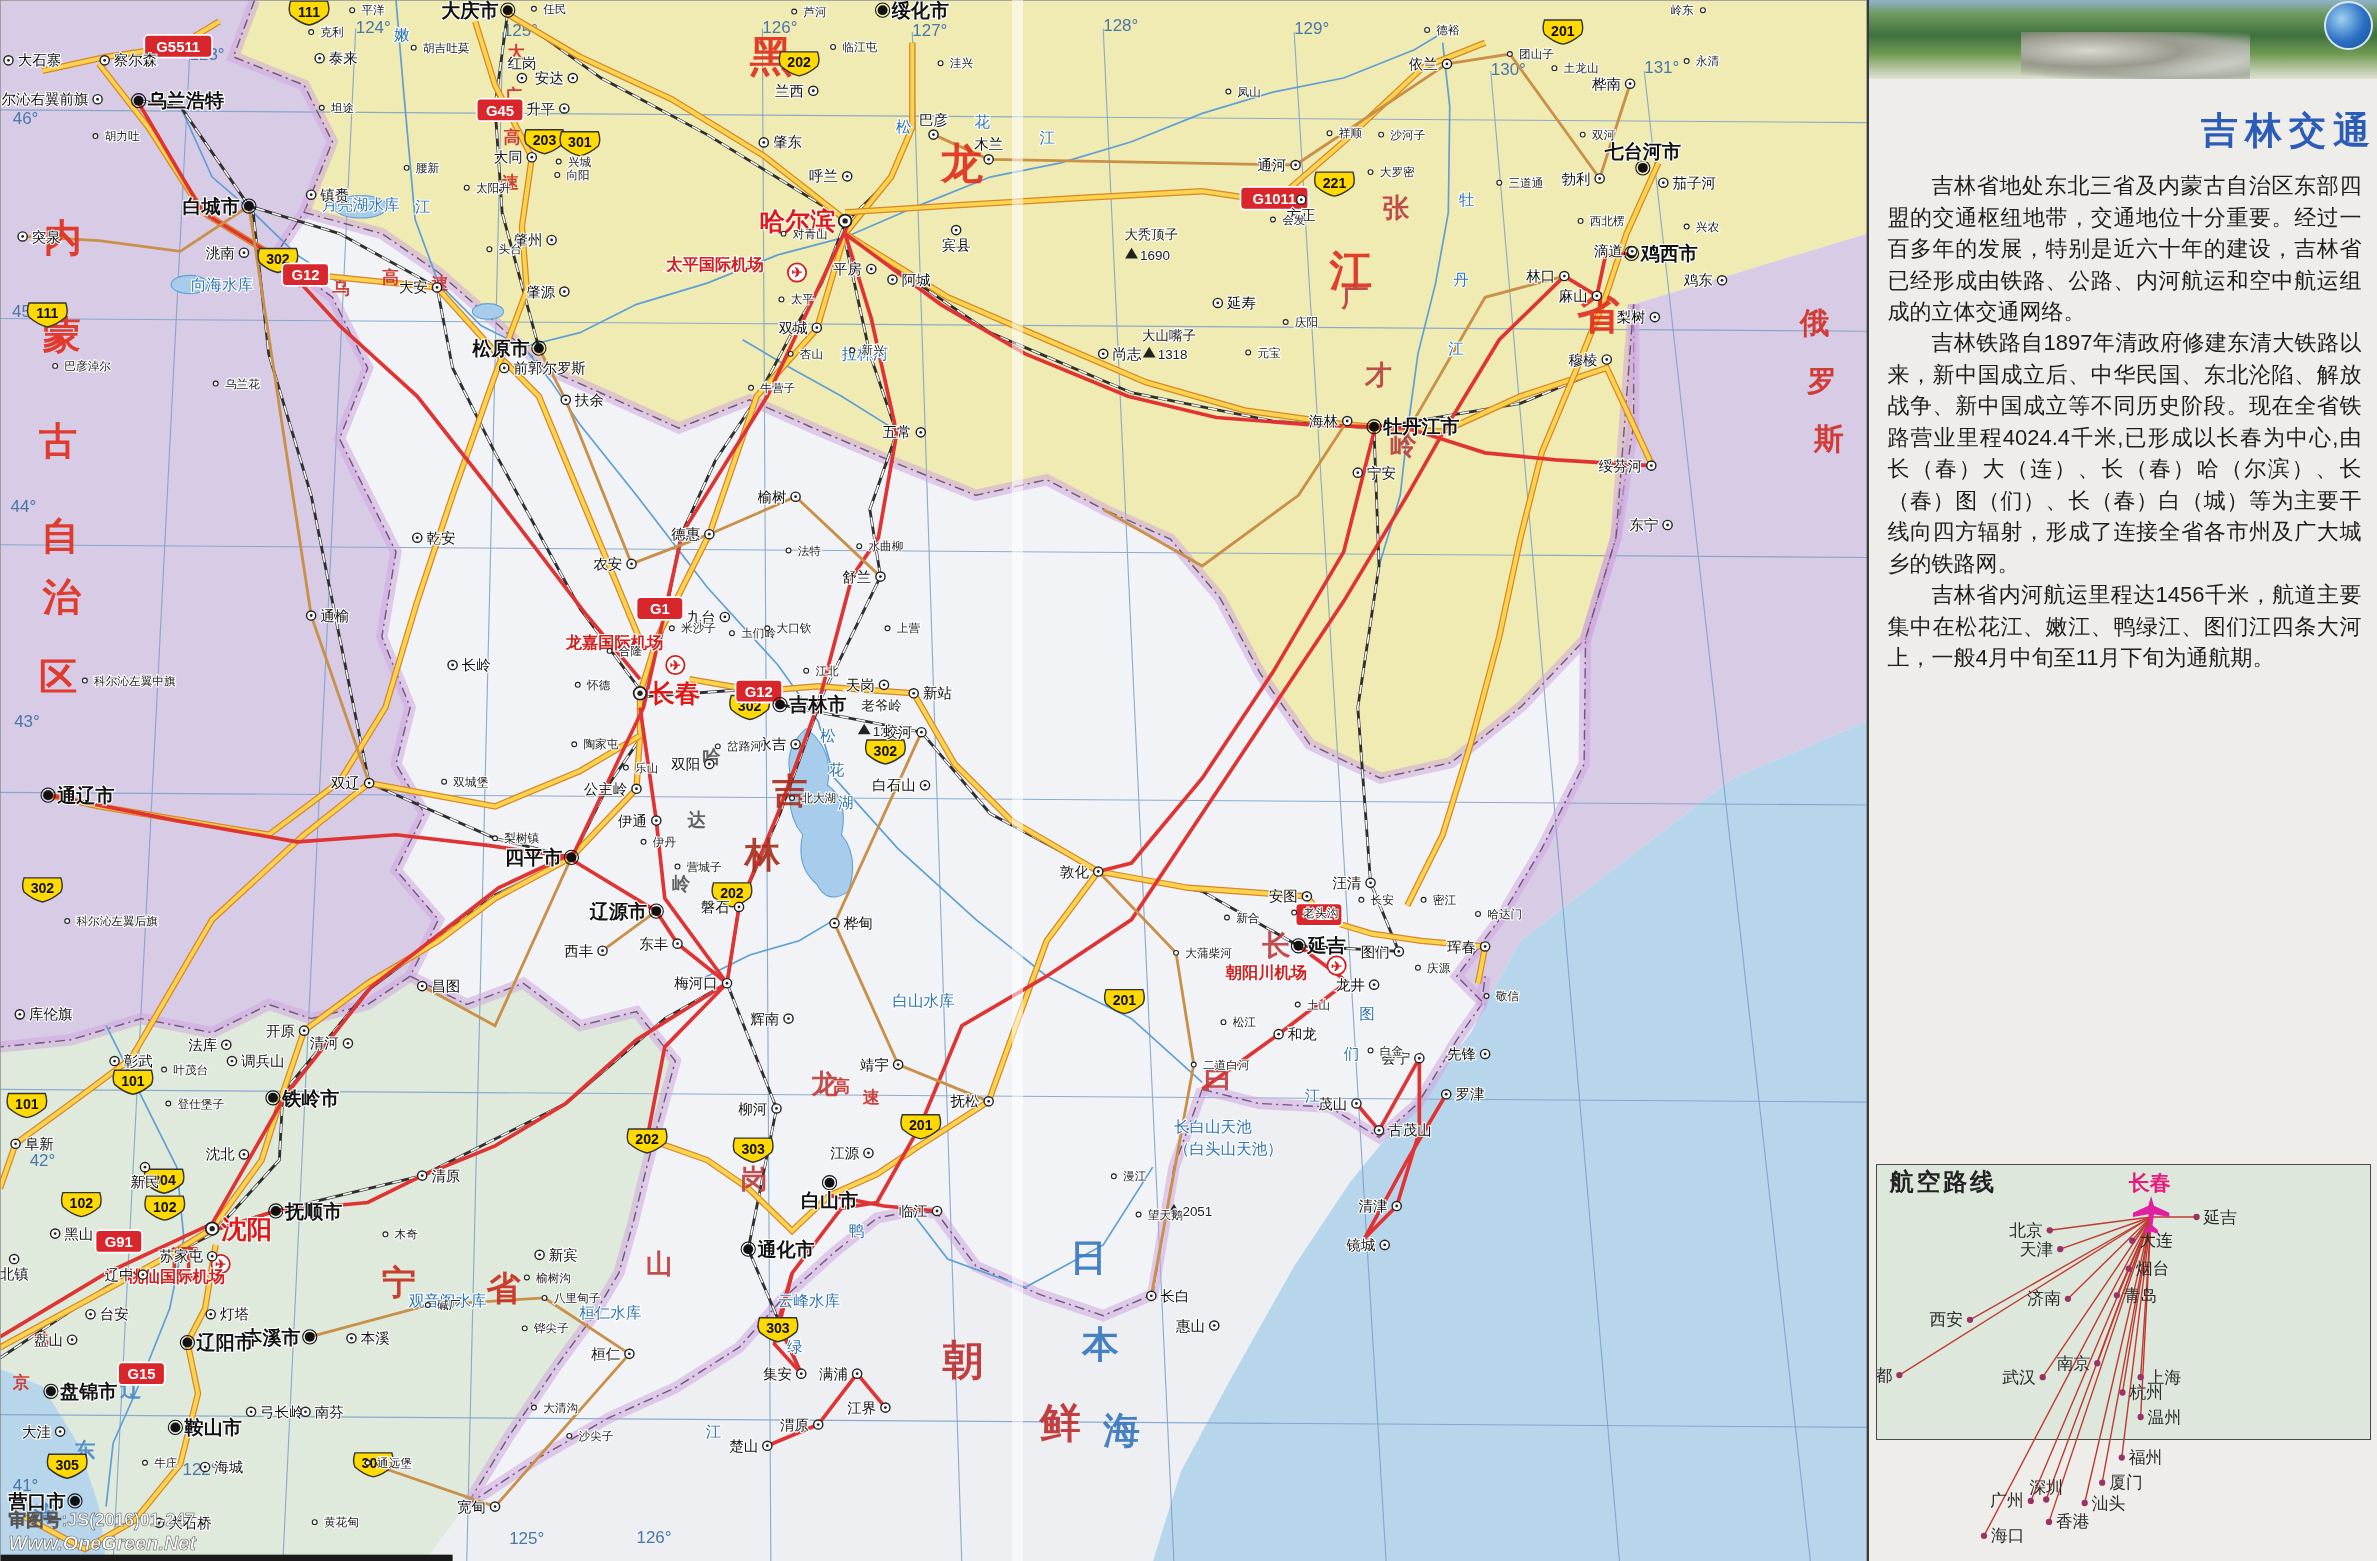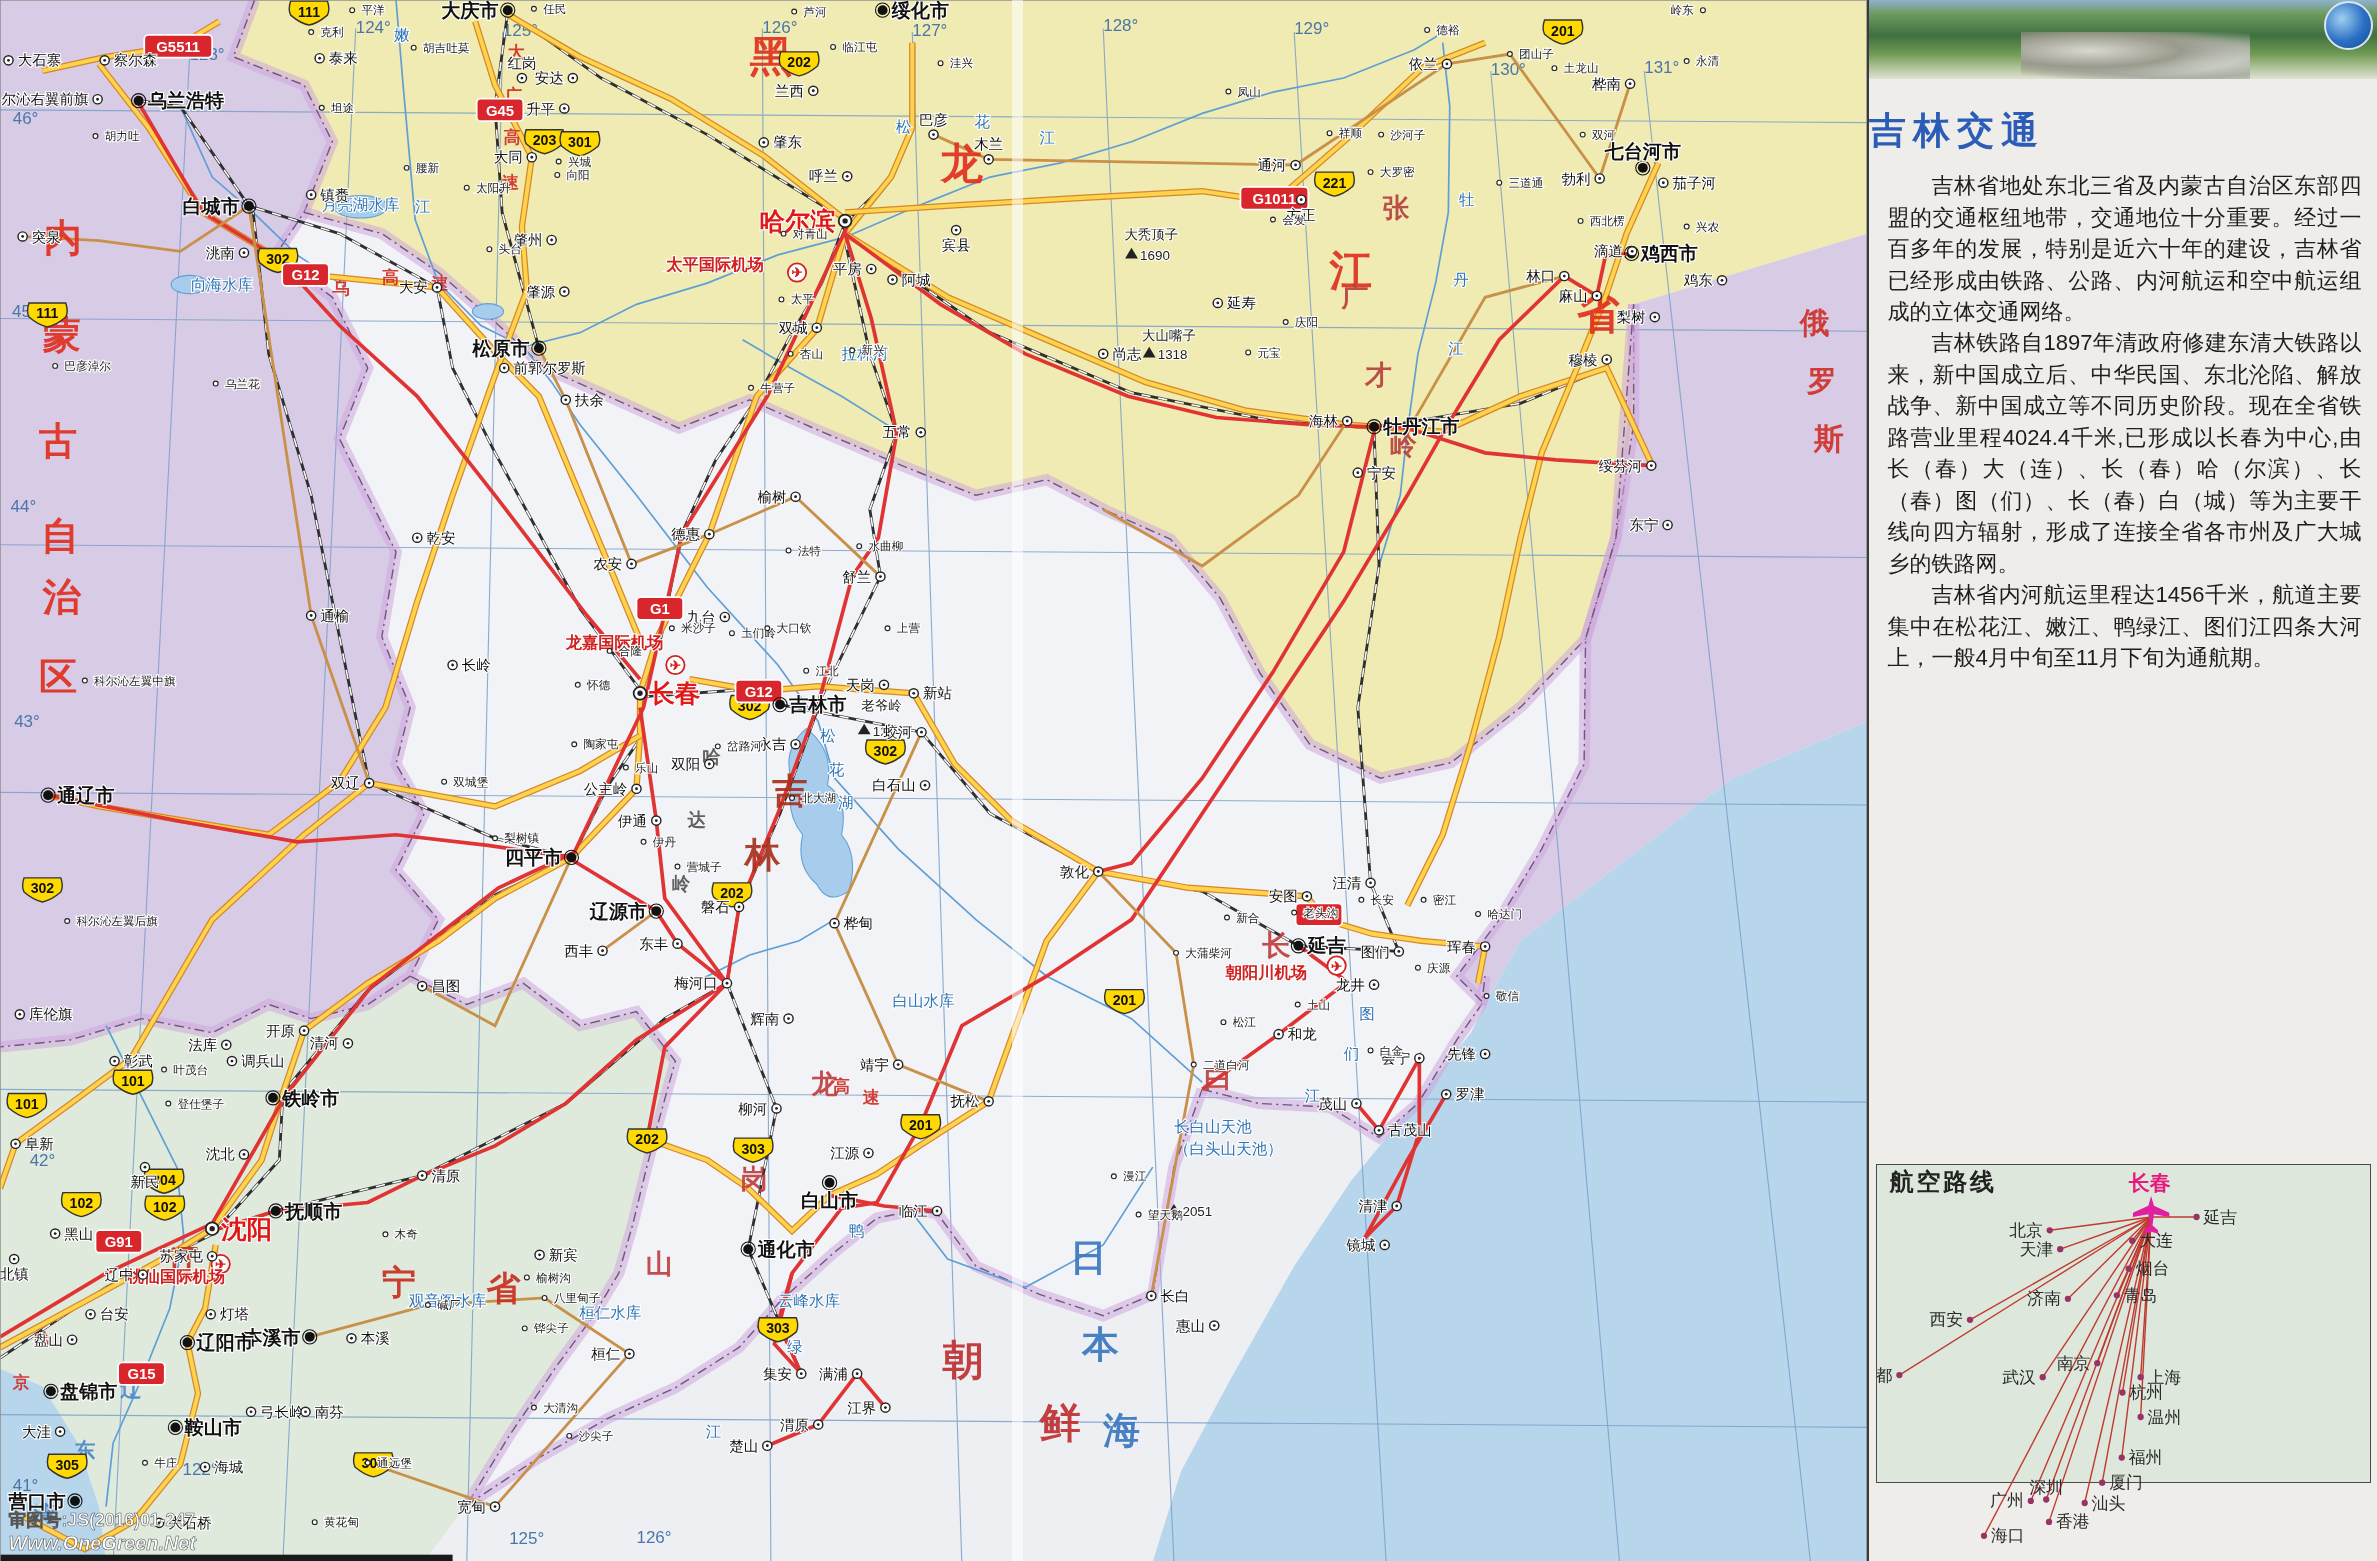--- a/index.html
+++ b/index.html
@@ -9,24 +9,24 @@
   #fold{position:absolute;left:1012px;top:0;width:11.3px;height:1562px;background:rgba(255,255,255,.55);pointer-events:none;}
   #sidebar{position:absolute;left:1867px;top:0;width:510px;height:1562px;background:#efedea;border-left:2.1px solid #3a3a3a;box-sizing:border-box;}
   #photo{position:relative;width:100%;height:79px;background:
     linear-gradient(180deg,#8fb2cc 0%,#6d9a5e 18%,#40703f 45%,#6f9a53 68%,#b9c8a4 88%,#dfe2d2 100%);overflow:hidden;}
   #photo .rocks{position:absolute;left:30%;top:40%;width:45%;height:60%;background:
     radial-gradient(ellipse at 30% 40%,#d8d8cf 0%,#9a9a8d 40%,transparent 70%),
     radial-gradient(ellipse at 70% 60%,#e6e8e2 0%,#aab0a4 45%,transparent 75%);}
   #globe{position:absolute;right:4.2px;top:1.4px;width:45px;height:45px;border-radius:50%;
     background:radial-gradient(circle at 35% 35%,#9fd0f0 0%,#2b6fc4 55%,#134a90 100%);
     border:2.1px solid #d8e6f2;}
-  #title{margin:27px 0 10px 0;text-align:left;color:#2b5cb8;font-size:37px;font-weight:bold;letter-spacing:7px;}
+  #title{margin:27px 0 10px 0;text-align:right;color:#2b5cb8;font-size:37px;font-weight:bold;letter-spacing:7px;}
   #paras{padding:4.2px 15.6px 0 18.4px;color:#1d1d1d;font-size:22px;line-height:1.43;text-align:justify;}
   #paras p{margin:0;text-indent:2em;}
-  #air-panel{position:absolute;left:7px;right:5.7px;top:1164px;height:319px;background:#dde7dc;border:1.4px solid #4a4a4a;box-sizing:border-box;}
+  #air-panel{position:absolute;left:7px;right:5.7px;top:1164px;height:276px;background:#dde7dc;border:1.4px solid #4a4a4a;box-sizing:border-box;}
   #air-panel h2{position:absolute;left:12.7px;top:1.4px;margin:0;font-size:24px;color:#222;font-weight:bold;letter-spacing:2.8px;}
   #air-svg{position:absolute;left:0;top:0;}
   .mlabel{paint-order:stroke;stroke:#ffffff;stroke-width:3px;}
 </style>
 </head>
 <body>
 
 <div id="stage">
   <div id="map-wrap">
       <svg width="1867" height="1562" viewBox="0 0 2640 2208">

